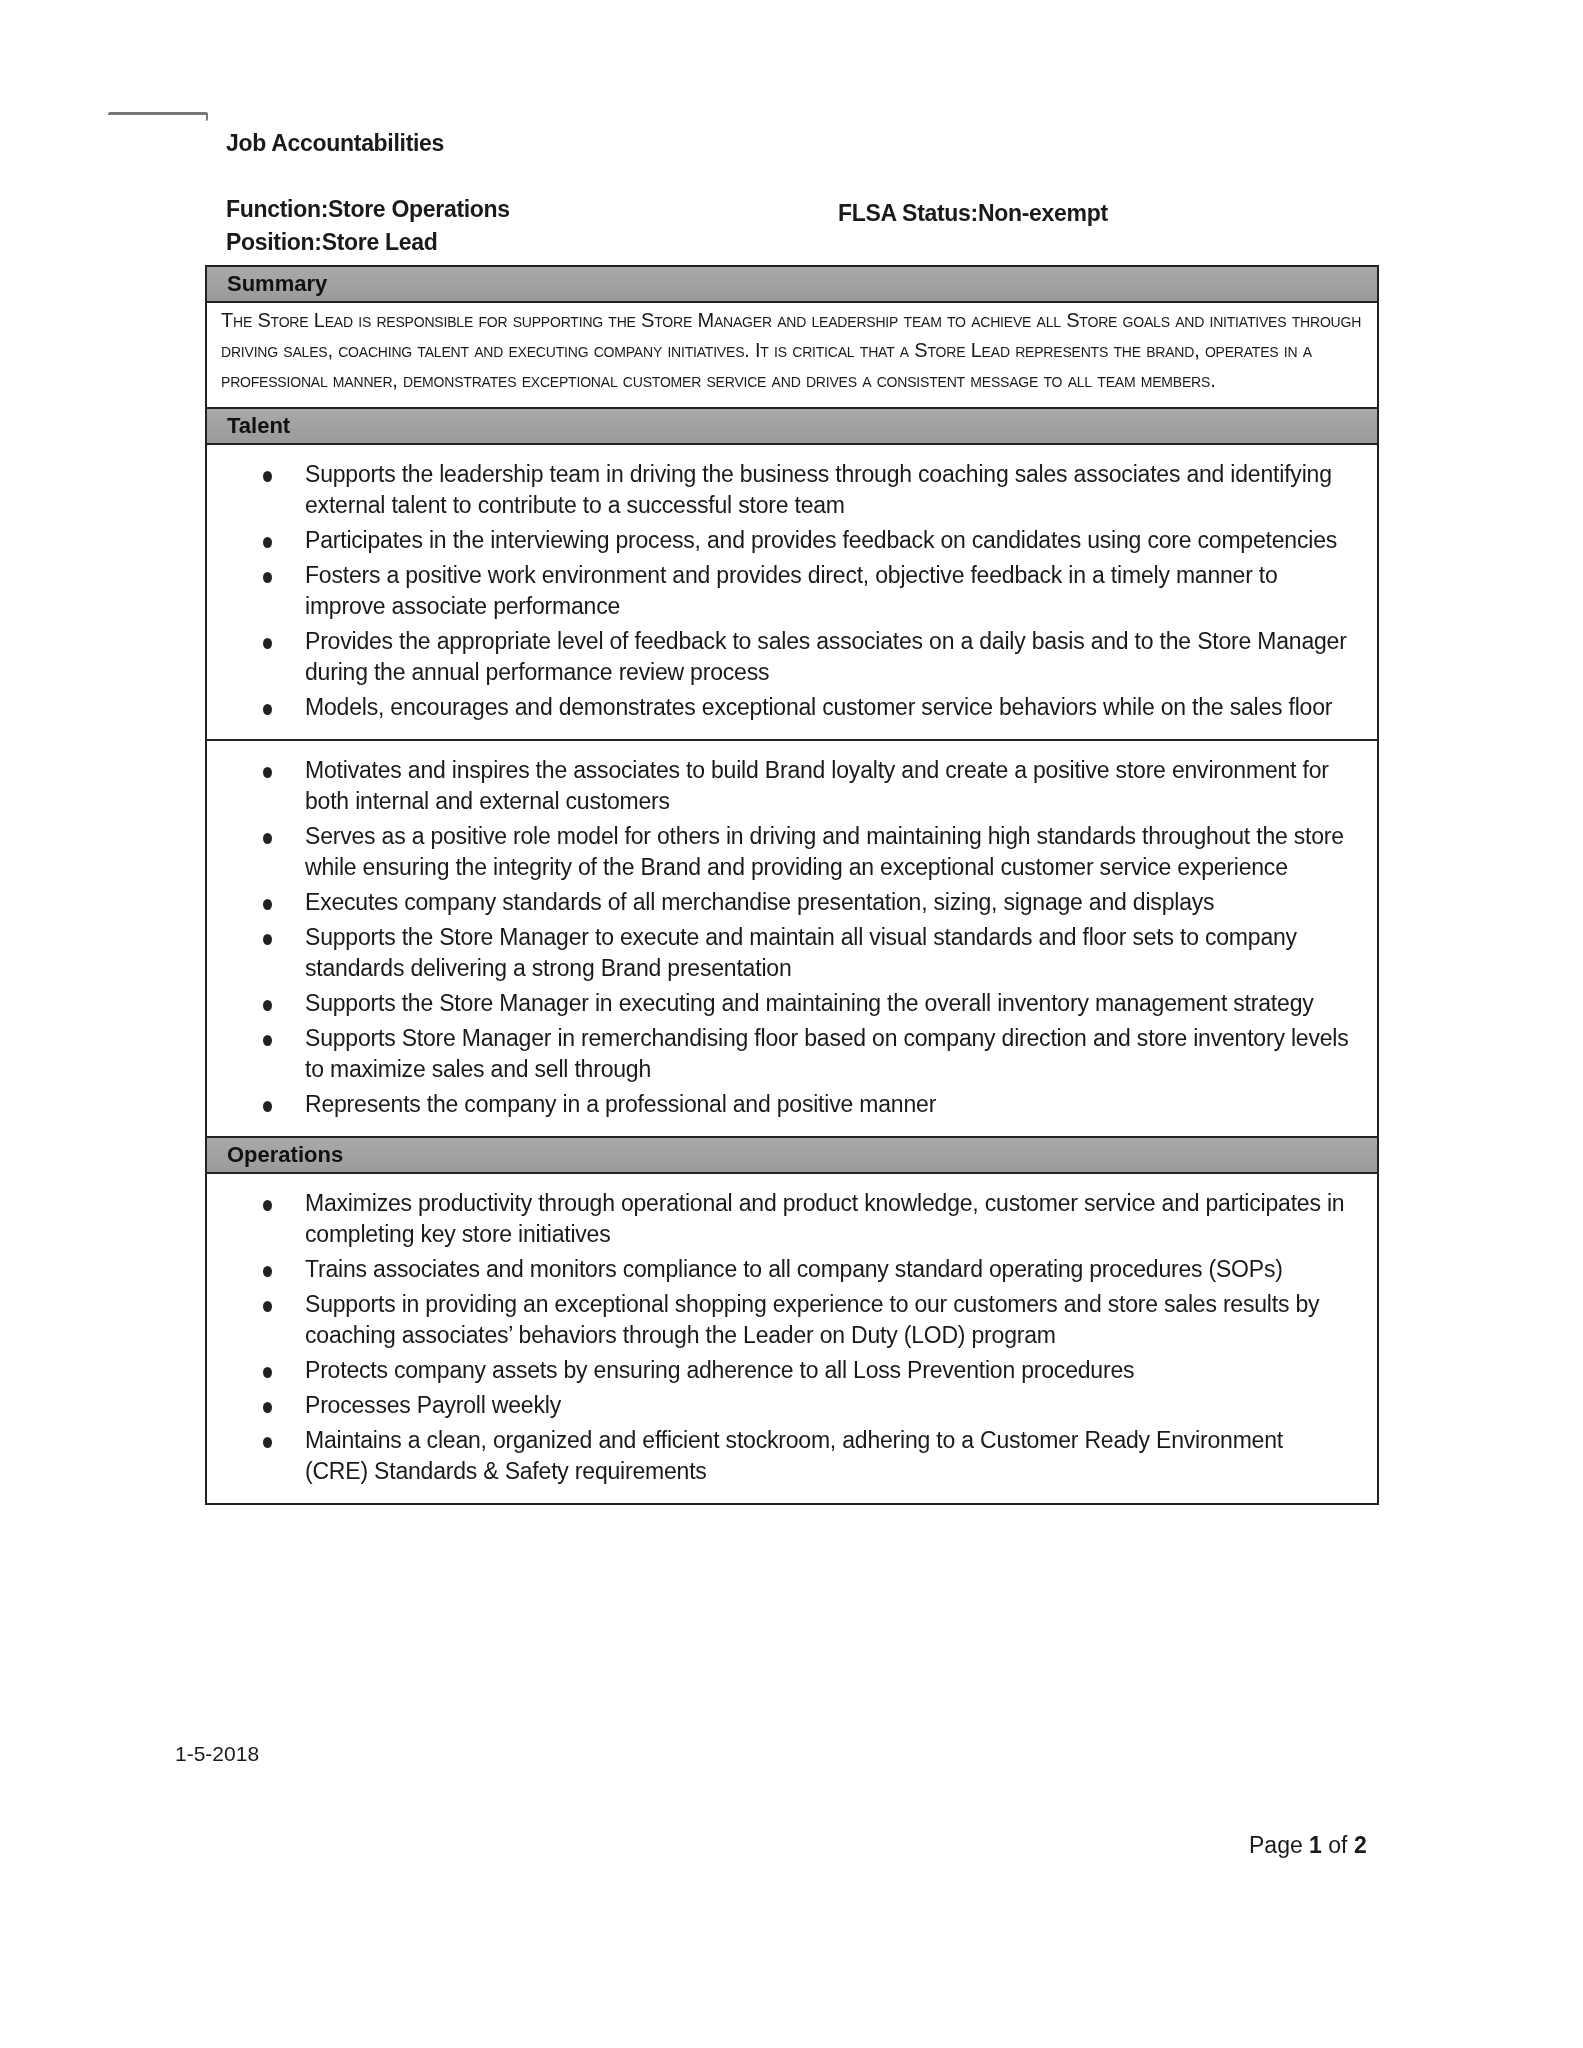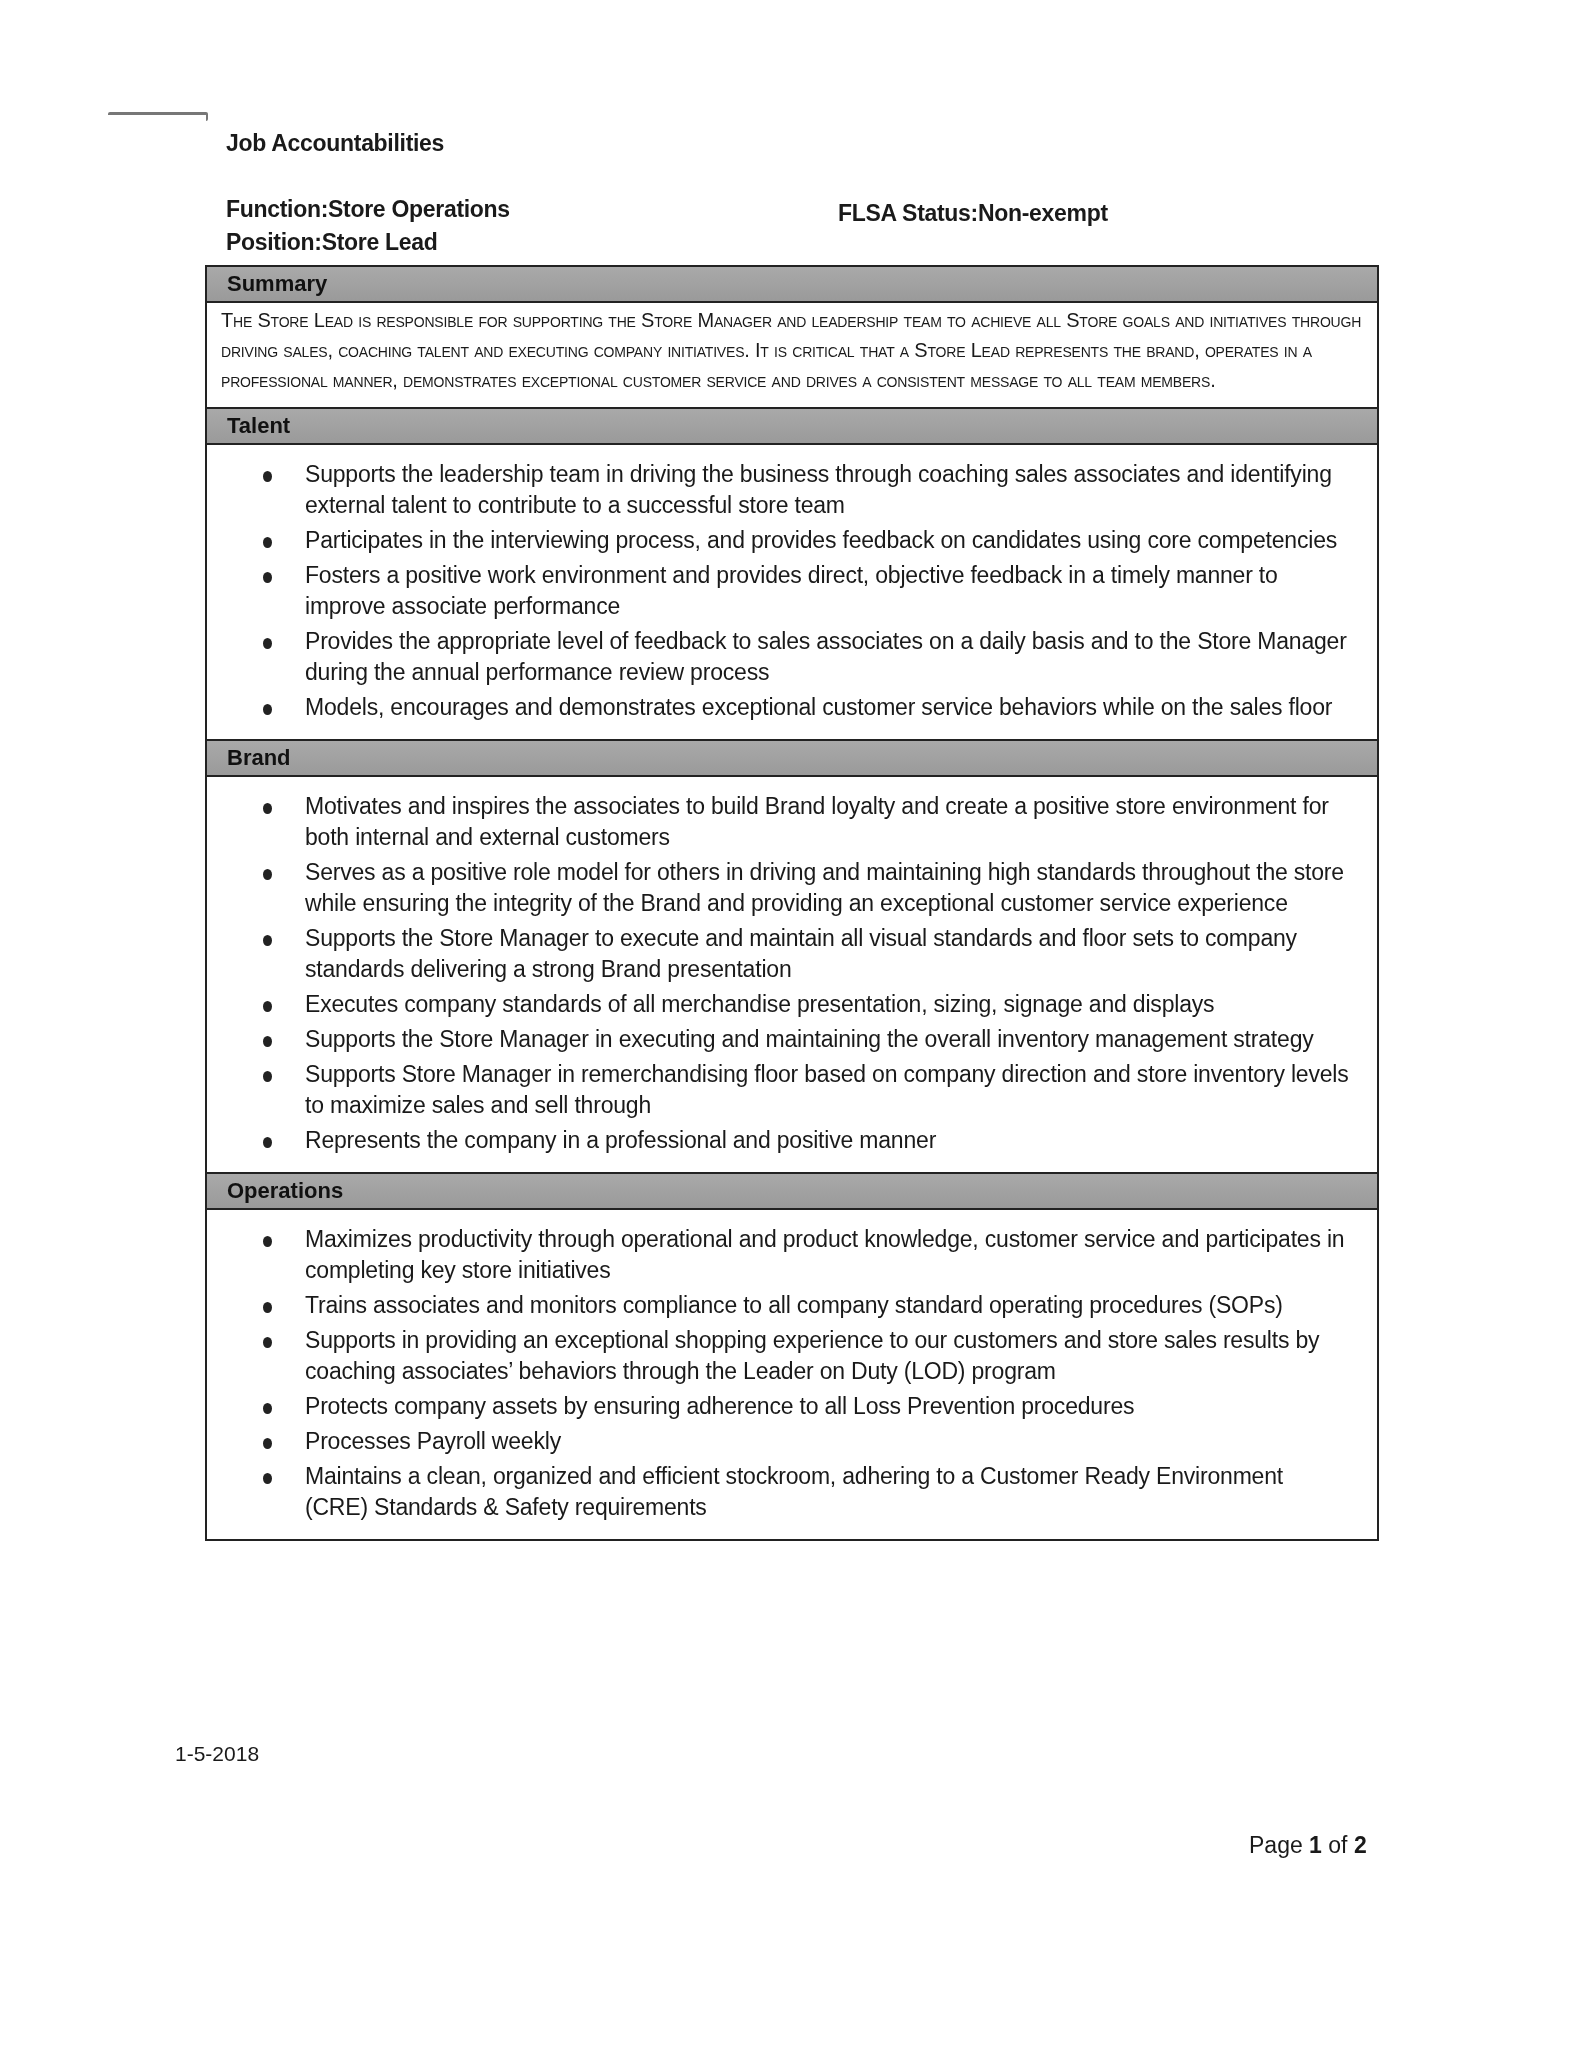--- a/index.html
+++ b/index.html
@@ -55,27 +55,26 @@
   <div class="sec-body">
     <ul class="bullets">
         <li>Supports the leadership team in driving the business through coaching sales associates and identifying external talent to contribute to a successful store team</li>
         <li>Participates in the interviewing process, and provides feedback on candidates using core competencies</li>
         <li>Fosters a positive work environment and provides direct, objective feedback in a timely manner to improve associate performance</li>
         <li>Provides the appropriate level of feedback to sales associates on a daily basis and to the Store Manager during the annual performance review process</li>
         <li>Models, encourages and demonstrates exceptional customer service behaviors while on the sales floor</li>
       </ul>
   </div>
 
-  <div class="sec-head">Brand</div>
   <div class="sec-body">
     <ul class="bullets">
         <li>Motivates and inspires the associates to build Brand loyalty and create a positive store environment for both internal and external customers</li>
         <li>Serves as a positive role model for others in driving and maintaining high standards throughout the store while ensuring the integrity of the Brand and providing an exceptional customer service experience</li>
+        <li>Executes company standards of all merchandise presentation, sizing, signage and displays</li>
         <li>Supports the Store Manager to execute and maintain all visual standards and floor sets to company standards delivering a strong Brand presentation</li>
-        <li>Executes company standards of all merchandise presentation, sizing, signage and displays</li>
         <li>Supports the Store Manager in executing and maintaining the overall inventory management strategy</li>
         <li>Supports Store Manager in remerchandising floor  based on company direction and store inventory levels to maximize sales and sell through</li>
         <li>Represents the company in a professional and positive manner</li>
       </ul>
   </div>
 
   <div class="sec-head">Operations</div>
   <div class="sec-body">
     <ul class="bullets">
         <li>Maximizes productivity through operational and product knowledge, customer service and participates in completing key store initiatives</li>

